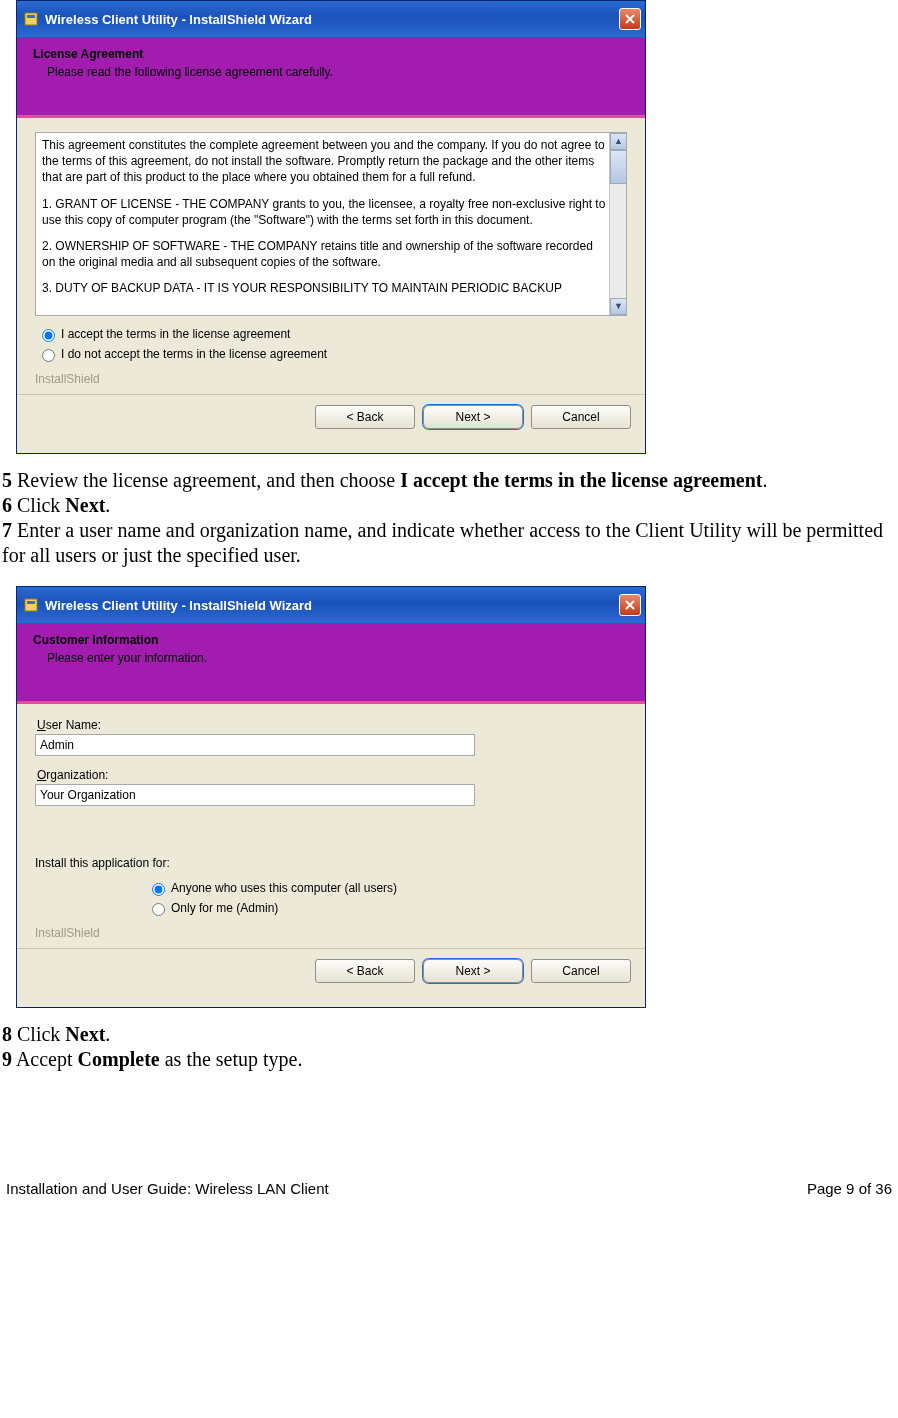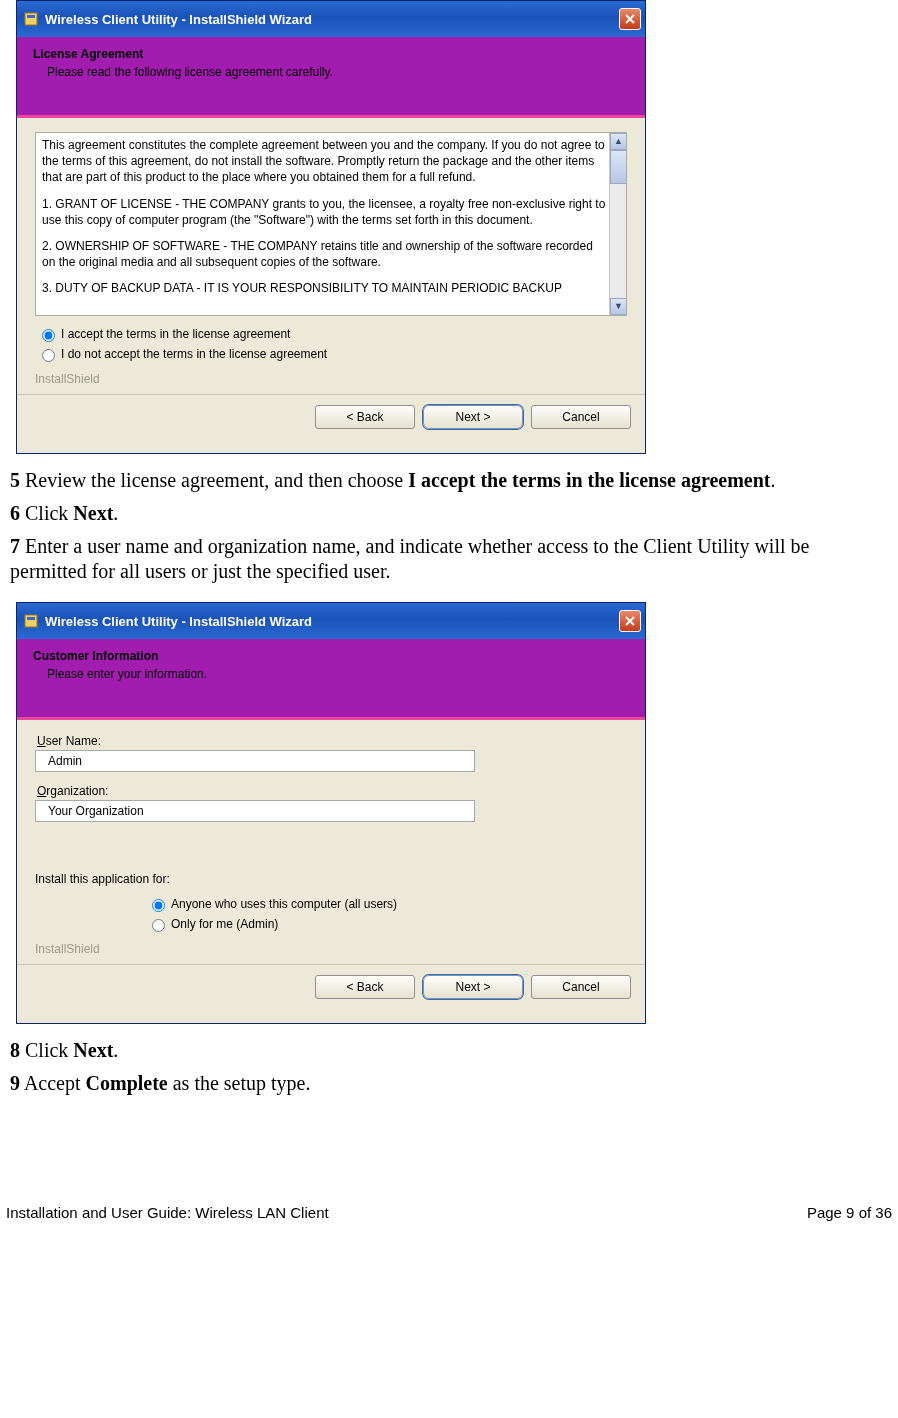--- a/index.html
+++ b/index.html
@@ -14,21 +14,21 @@
   }
   .page {
     padding: 0 0 0 0;
   }
   .instructions {
     font-family: "Times New Roman", serif;
     font-size: 20px;
     line-height: 1.25;
     margin: 14px 2px 18px 2px;
   }
-  .instructions p { margin: 8px; }
+  .instructions p { margin: 0; }
   .bold { font-weight: bold; }
 
   
   .dialog {
     width: 630px;
     margin-left: 16px;
     border: 1px solid #0a246a;
     background: #ece9d8;
     box-shadow: 0 0 0 1px #fff inset;
   }
@@ -150,21 +150,21 @@
 
   
   .form-group { margin-bottom: 12px; }
   .form-group label { display: block; font-size: 12px; margin-bottom: 2px; margin-left: 2px; text-decoration: underline dotted transparent; }
   .form-group label .uline { text-decoration: underline; }
   .text-input {
     width: 440px;
     height: 22px;
     border: 1px solid #a9a9a9;
     background: #fff;
-    padding: 2px 12px;
+    padding: 2px 4px;
     font-size: 12px;
     font-family: inherit;
   }
   .install-for {
     margin-top: 50px;
     margin-bottom: 10px;
     font-size: 12px;
   }
   .install-radios { margin-left: 110px; }
 

